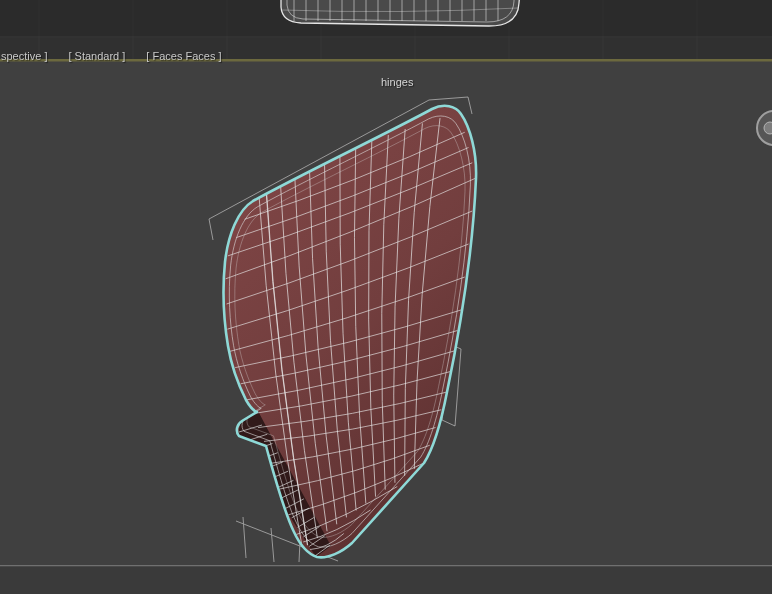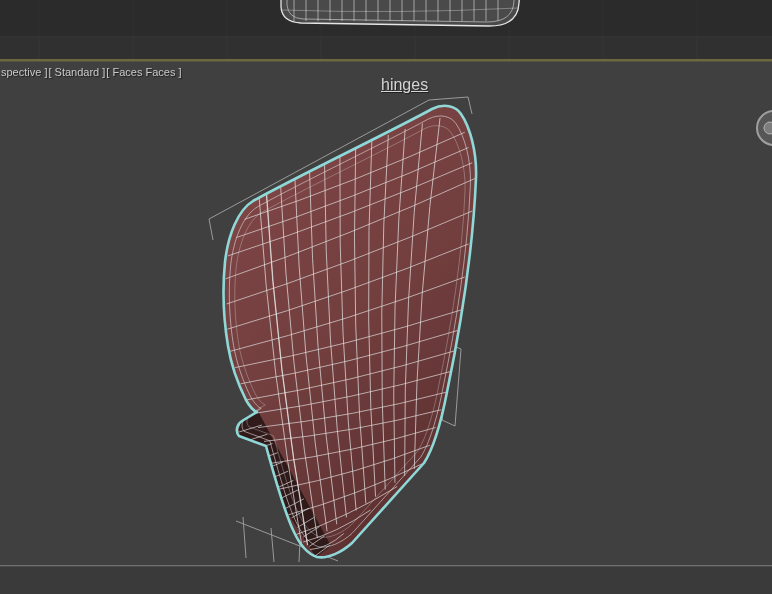--- a/index.html
+++ b/index.html
@@ -9,34 +9,33 @@
     overflow:hidden;
     position:relative;
     font-family:"Liberation Sans", sans-serif;
   }
   .scene {
     position:absolute; left:0; top:0;
     width:772px; height:594px;
     z-index:1;
   }
   .vp-label-row {
-    position:absolute; left:1px; top:66px;
+    position:absolute; left:1px; top:50px;
     z-index:5;
-    display:flex; gap:1px;
+    display:flex; gap:21px;
     font-size:11px; color:#c9c9c9;
     text-shadow:1px 1px 1px rgba(0,0,0,.55);
     white-space:nowrap;
     cursor:default;
   }
   .object-label {
     position:absolute; left:381px; top:76px;
     z-index:5;
-    font-size:16px; color:#d6d6d6;
+    font-size:11px; color:#d6d6d6;
     text-shadow:1px 1px 1px rgba(0,0,0,.5);
-    text-decoration:underline;
   }
 </style>
 </head>
 <body>
 
 <div class="vp-label-row">
   <span>spective ]</span>
   <span>[ Standard ]</span>
   <span>[ Faces Faces ]</span>
 </div>

